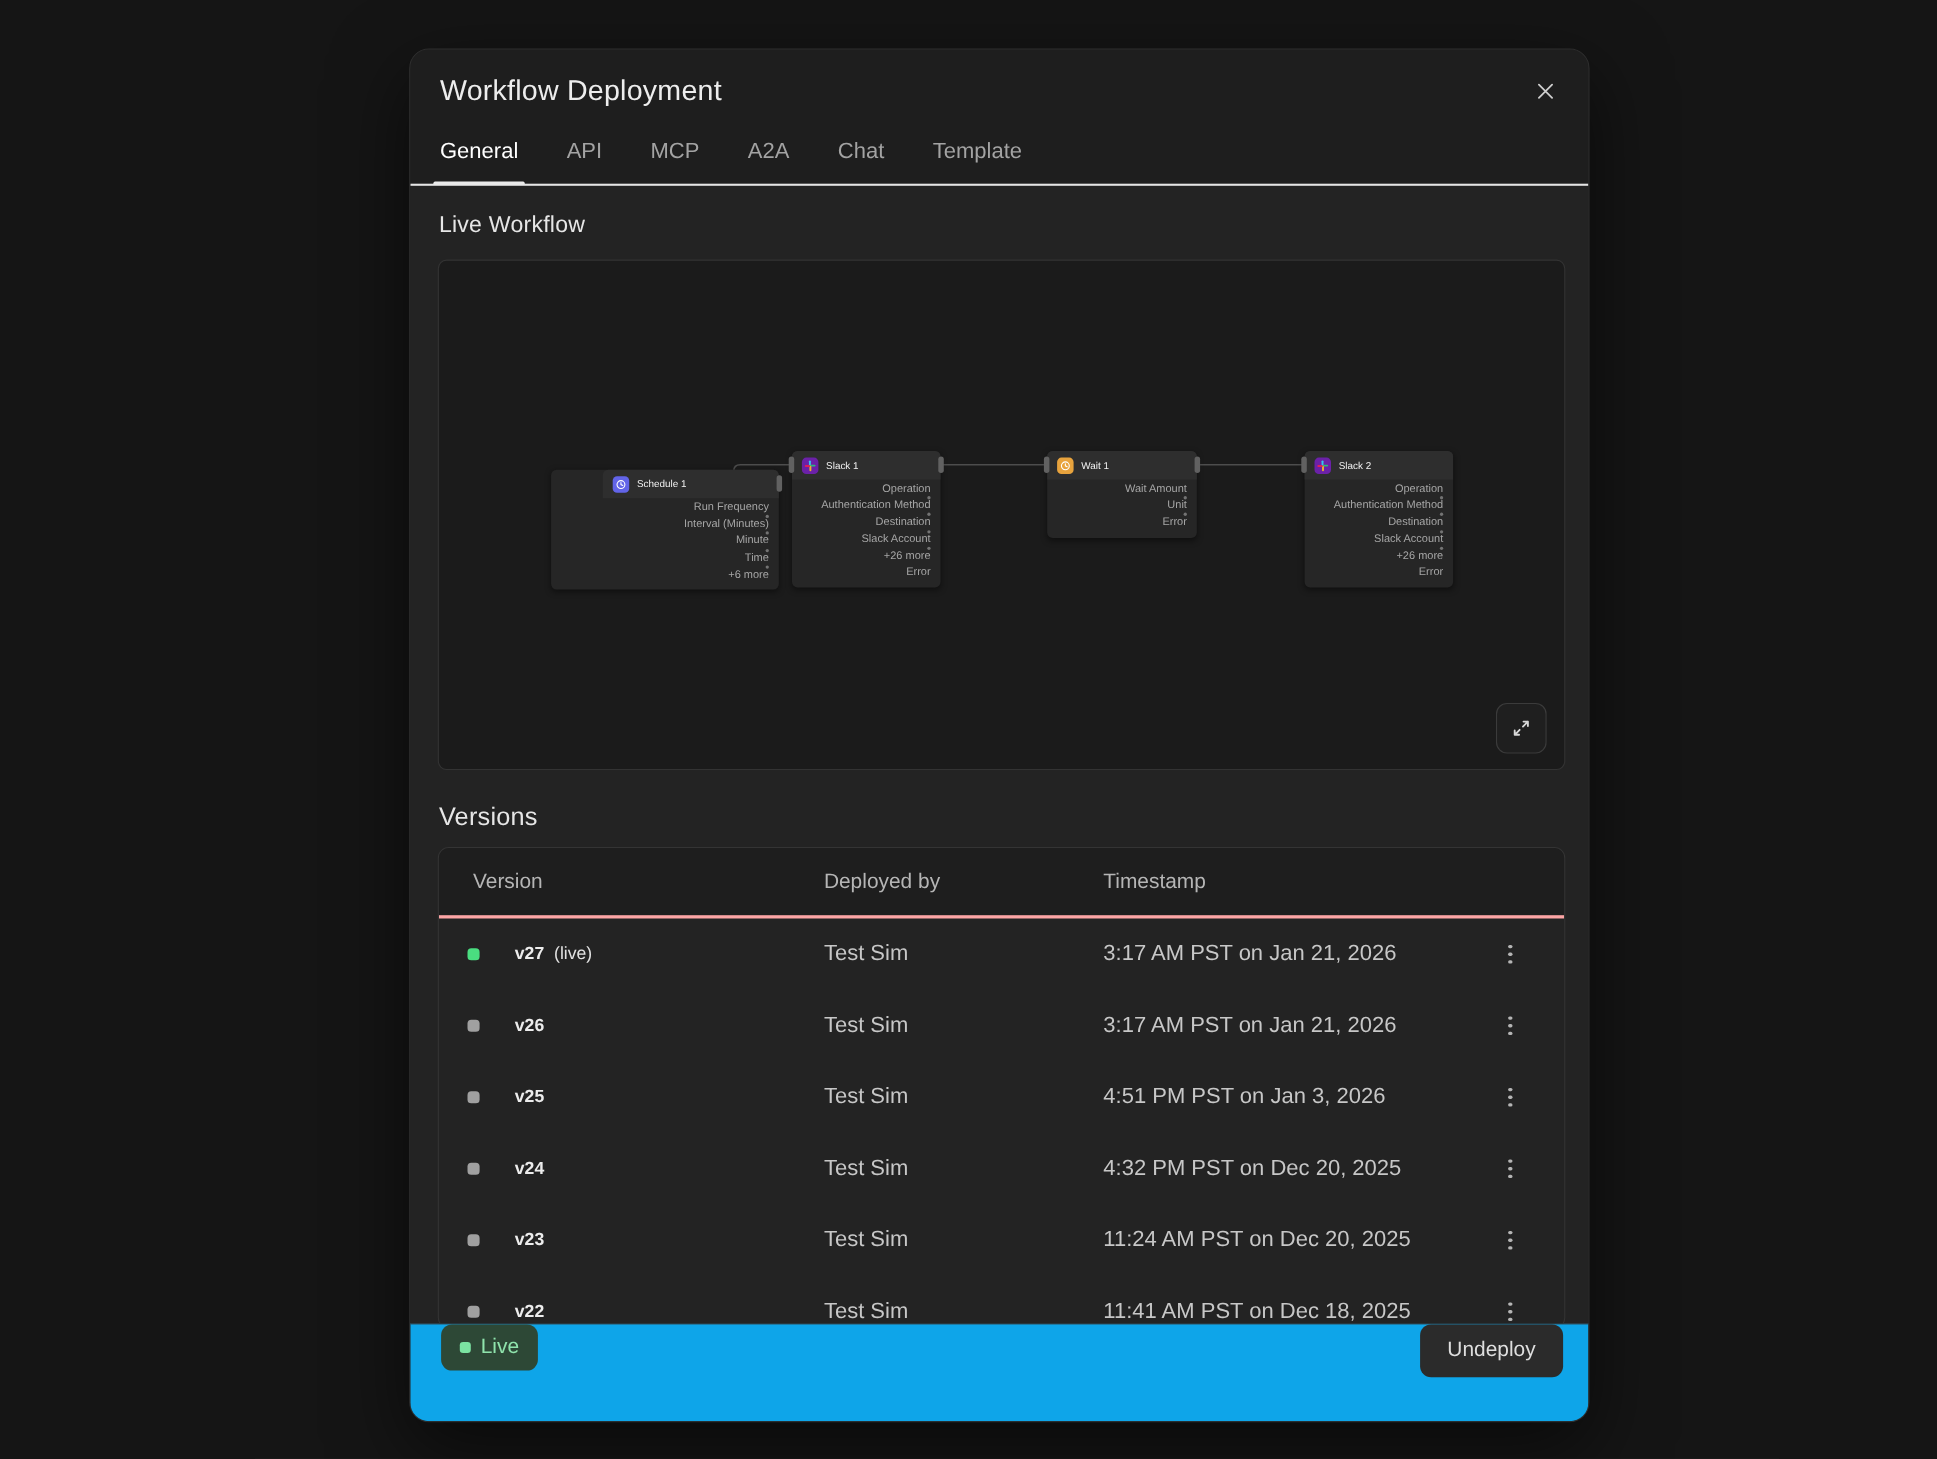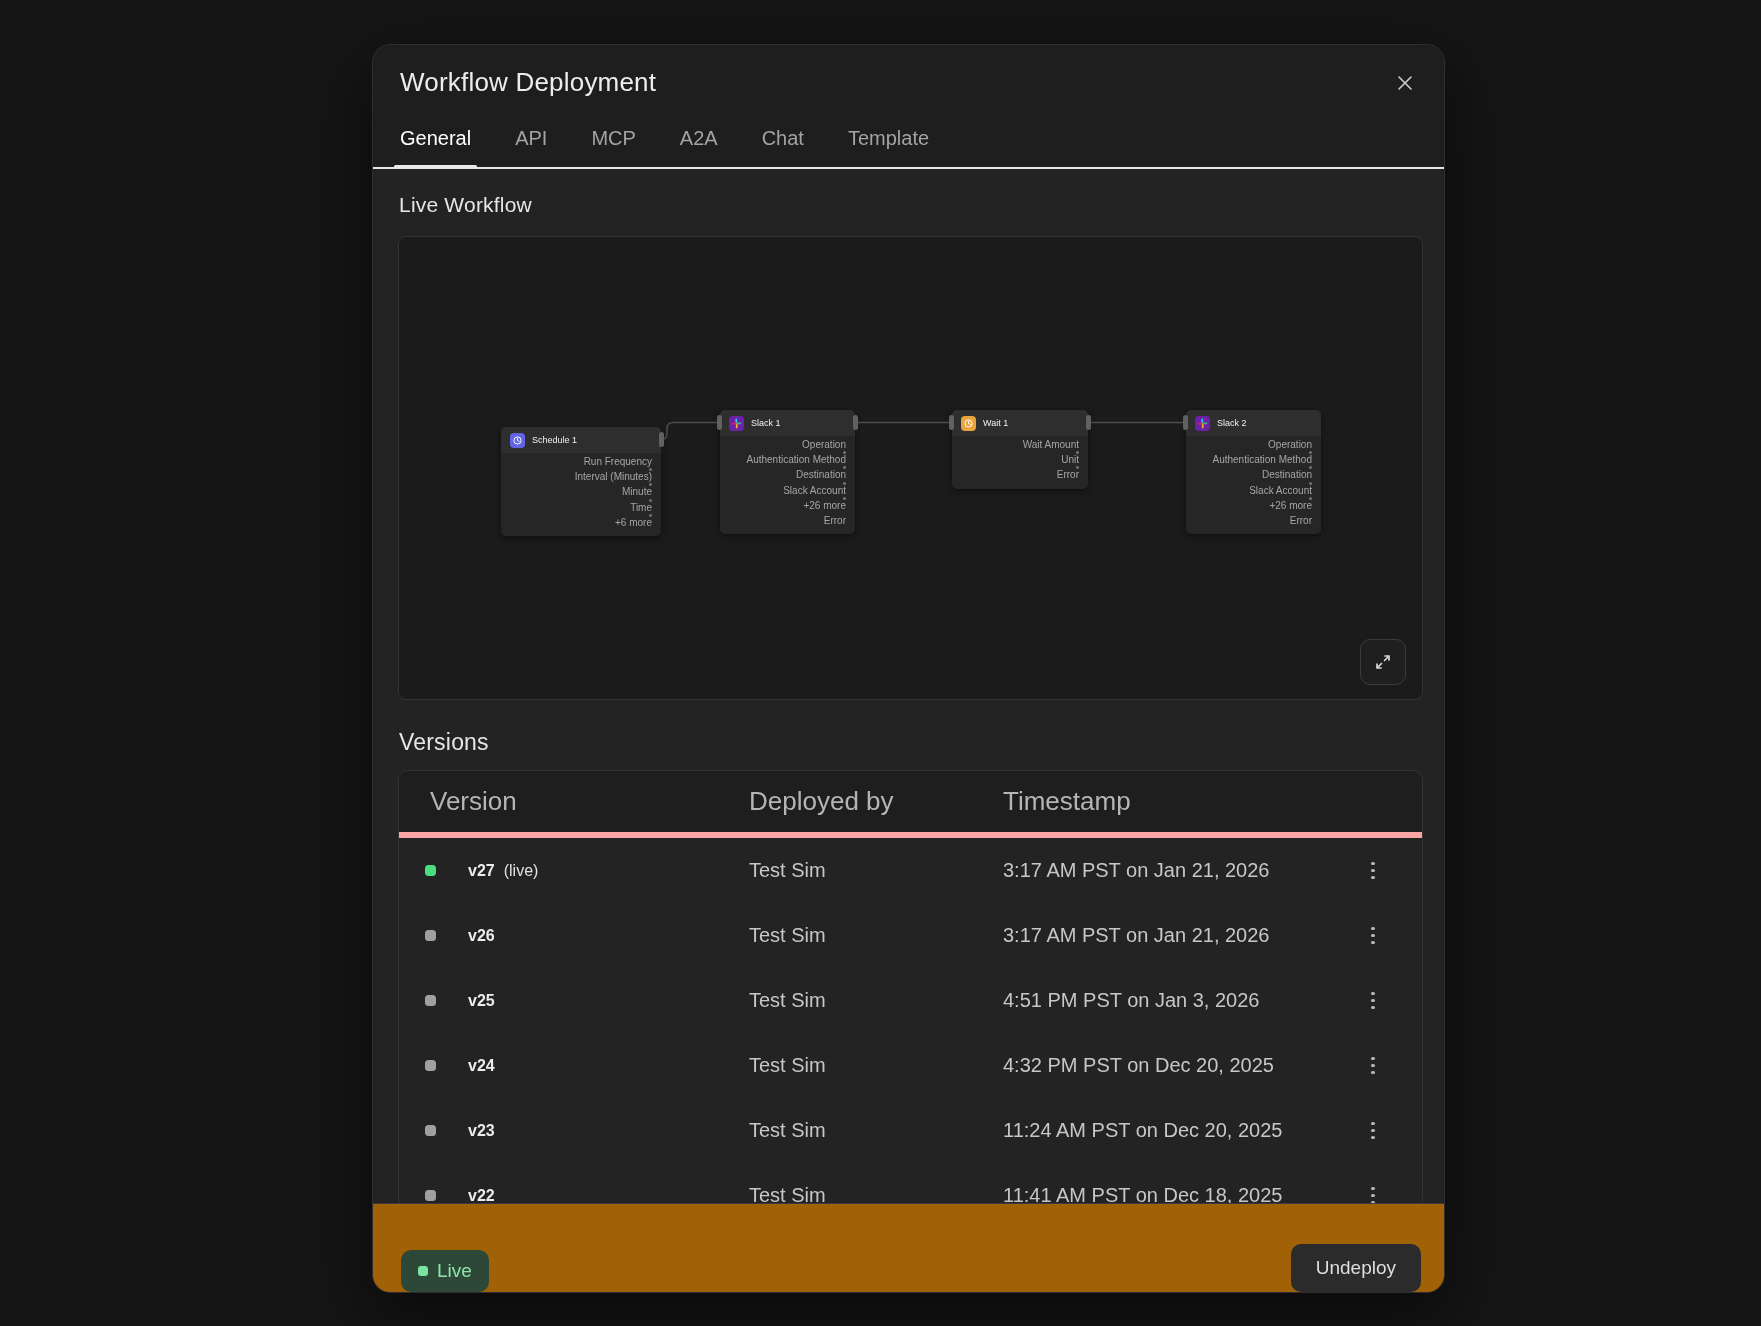--- a/index.html
+++ b/index.html
@@ -45,31 +45,31 @@
   .node-body{padding:3px 0 4px;}
   .nf{display:flex;align-items:flex-end;justify-content:space-between;height:15.2px;padding:0 9px;color:#a6a6a6;font-size:10px;white-space:nowrap;flex-direction:column;}
   .nf .caret{width:3px;height:3px;border-radius:50%;background:#737373;flex:none;margin-left:6px;}
   .port{position:absolute;width:5px;height:15px;border-radius:2.5px;background:#616161;top:5px;}
   .port.left{left:-3px;}
   .port.right{right:-3px;}
   .expand-btn{position:absolute;right:16px;bottom:14px;width:46px;height:46px;border-radius:10px;border:1px solid #3b3b3b;background:#1f1f1f;cursor:pointer;display:flex;align-items:center;justify-content:center;padding:0;}
   .expand-btn svg{width:20px;height:20px;stroke:#d6d6d6;stroke-width:1.7;fill:none;stroke-linecap:round;stroke-linejoin:round;}
   
   .vtable{position:absolute;left:25px;top:601px;width:1023px;height:436px;border:1px solid #343434;border-radius:10px;background:#232323;overflow:hidden;}
-  .thead{display:grid;grid-template-columns:319px 254px 1fr;align-items:center;height:61px;padding:0 28px 0 31px;background:#1e1e1e;border-bottom:6px solid #fca5a5;color:#b5b5b5;font-size:26px;}
+  .thead{display:grid;grid-template-columns:319px 254px 1fr;align-items:center;height:61px;padding:0 28px 0 31px;background:#1e1e1e;border-bottom:3px solid #fca5a5;color:#b5b5b5;font-size:19px;}
   .trow{display:grid;grid-template-columns:43px 281px 254px 1fr 42px;align-items:center;height:65px;padding:0 28px 0 26px;}
   .dot{width:11px;height:11px;border-radius:3.5px;background:#a0a0a0;}
   .dot.live{background:#4ade80;}
   .ver{color:#ececec;font-size:16px;font-weight:600;display:flex;align-items:baseline;gap:9px;}
   .ver .suffix{font-weight:400;color:#e2e2e2;}
   .dep,.ts{color:#c7c7c7;font-size:20px;}
   .kebab{display:flex;flex-direction:column;gap:3.5px;align-items:center;justify-content:center;background:none;border:none;width:42px;height:42px;cursor:pointer;padding:0;}
   .kebab i{width:3.5px;height:3.5px;border-radius:50%;background:#b5b5b5;display:block;}
   
-  .modal-footer{height:88px;flex:none;border-top:1px solid #3a3a3a;background:#a16207;display:flex;align-items:flex-end;justify-content:space-between;padding:0 23px 0 28px;}
+  .modal-footer{height:88px;flex:none;border-top:1px solid #3a3a3a;background:#0ea5e9;display:flex;align-items:flex-start;justify-content:space-between;padding:0 23px 0 28px;}
   .live-badge{display:flex;align-items:center;gap:9px;height:42px;padding:0 17px;background:#2d4836;border-radius:10px;}
   .live-badge span.lbl{color:#8fe3ac;font-size:19px;font-weight:500;}
   .badge-dot{width:10px;height:10px;border-radius:3px;background:#7be3a2;}
   .undeploy{height:48px;padding:0 25px;background:#2b2b2b;border:none;border-radius:10px;color:#dedede;font-size:19px;cursor:pointer;}
 </style>
 </head>
 <body>
 
 <div class="modal">
 
@@ -93,21 +93,21 @@
   <div class="content">
     <div class="section-label lw-label">Live Workflow</div>
 
     <div class="preview">
       <svg class="wires" viewBox="0 0 1023 462" preserveAspectRatio="none">
         <path d="M238 202.5 H262 Q268 202.5 268 196.5 V191.5 Q268 185.5 274 185.5 H321"></path>
         <path d="M456 185.5 H553"></path>
         <path d="M689 185.5 H787"></path>
       </svg>
 
-      <div class="node" style="left:102px;top:190px;width:160px;">
+      <div class="node" style="left:102px;top:190px;width:160px;padding-left:47px;">
         <span class="port right"></span>
         <div class="node-header">
           <span class="node-icon icon-schedule">
             <svg viewBox="0 0 20 20">
                 <circle cx="10" cy="10" r="6.5" stroke="#fff" stroke-width="1.8" fill="none"></circle>
                 <path d="M10 6.5 V10 L13 11.5" stroke="#fff" stroke-width="1.8" fill="none" stroke-linecap="round"></path>
               </svg>
           </span>
           <span class="node-title">Schedule 1</span>
         </div>

